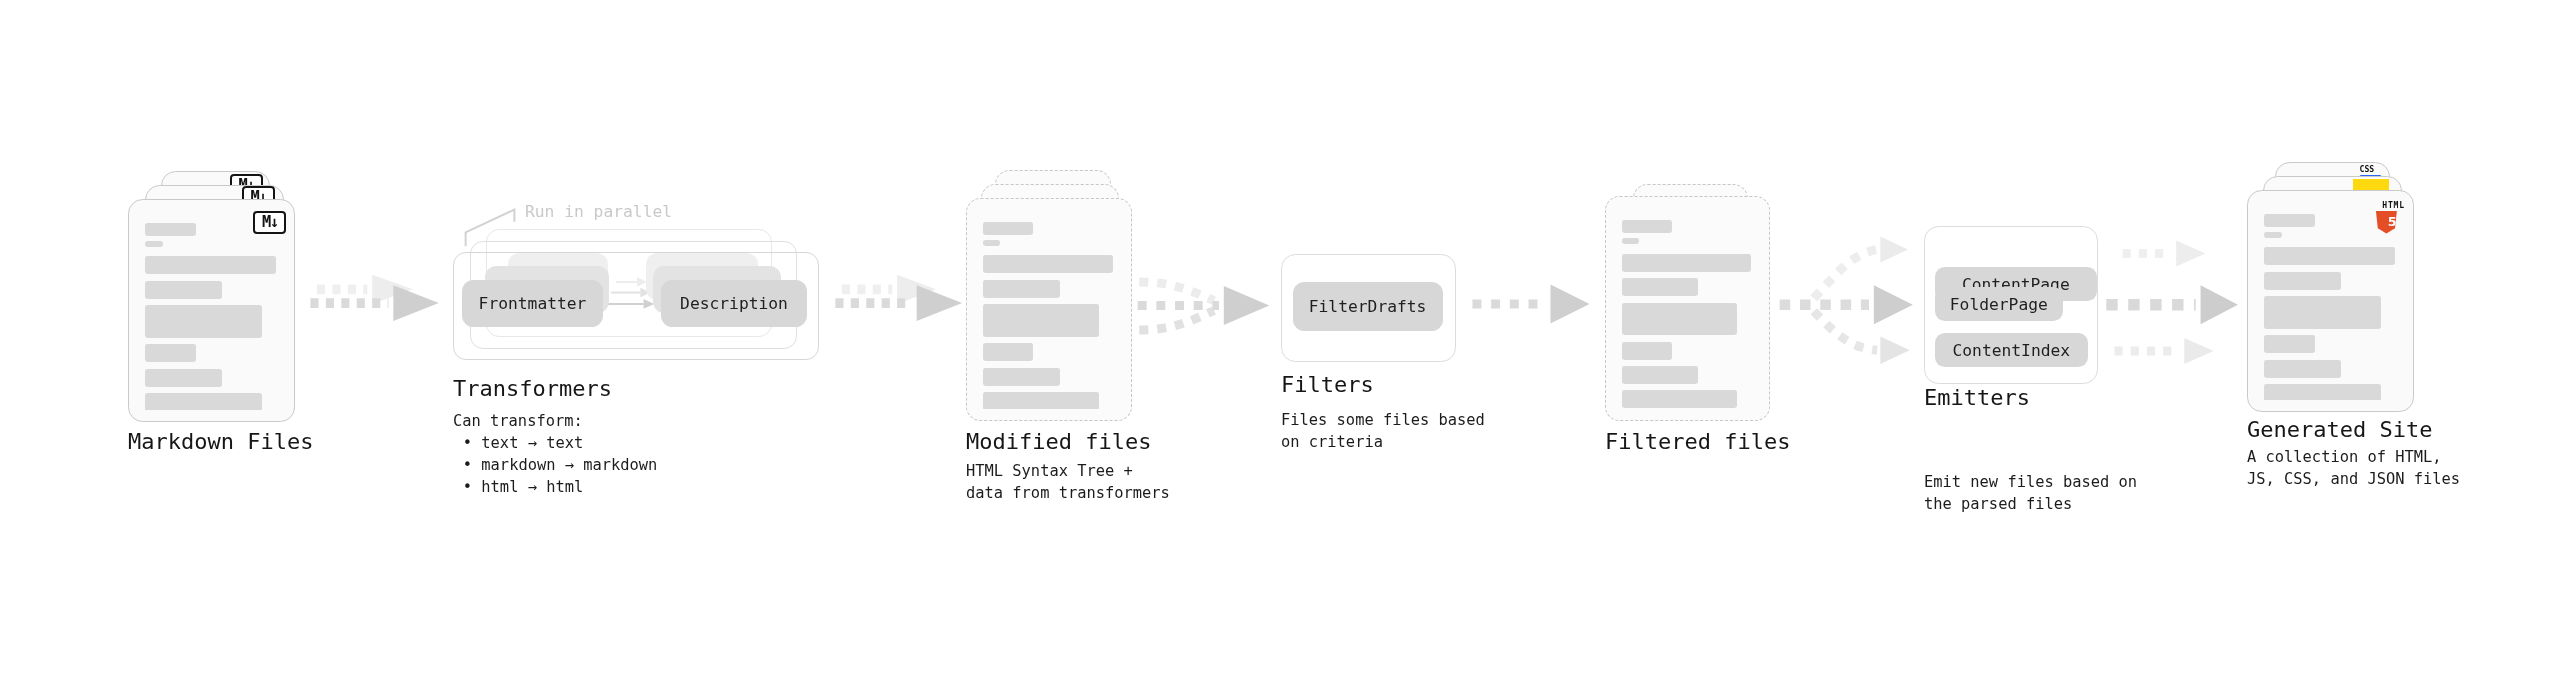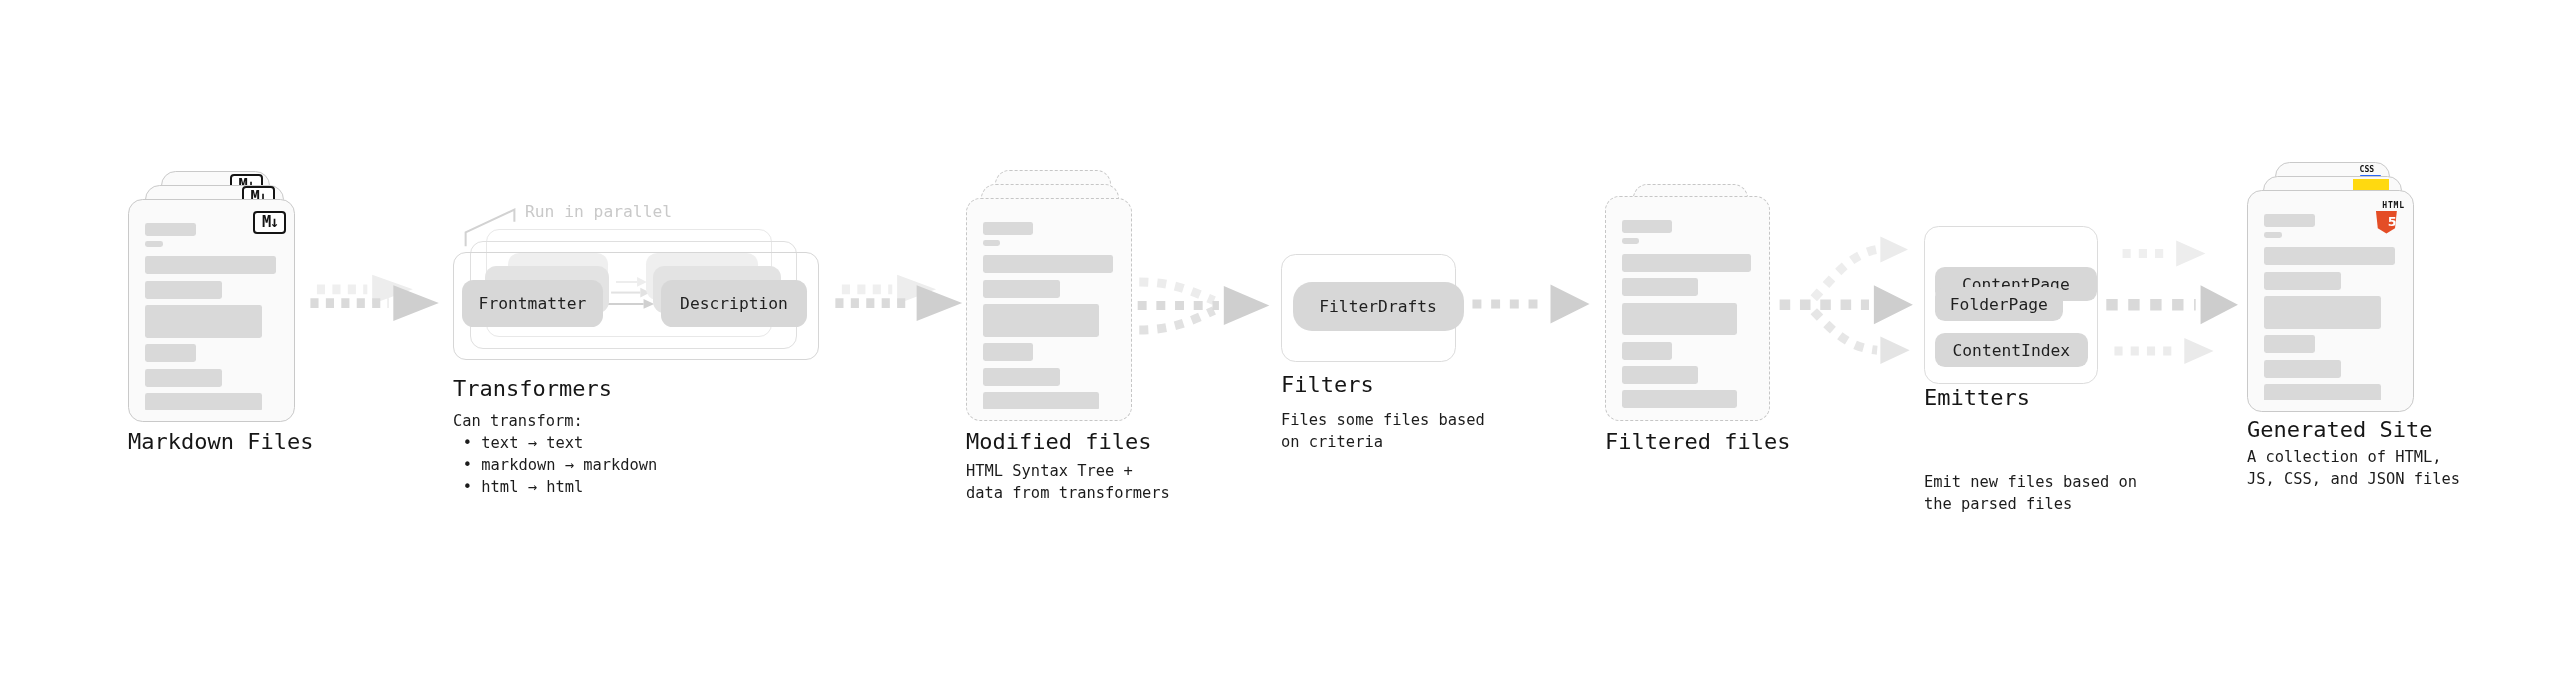--- a/index.html
+++ b/index.html
@@ -180,21 +180,21 @@
         </div>
     </div>
   </div>
   <div class="title" style="left:966px;top:428px;">Modified files</div>
   <div class="desc" style="left:966px;top:460px;">
     <span class="line">HTML Syntax Tree +</span>
     <span class="line">data from transformers</span>
   </div>
 
   <div class="node panel" style="left:1281px;top:254px;width:173px;height:106px;">
-    <div class="pill" style="left:10.6px;top:27px;width:171px;height:49px;border-radius:19px;">FilterDrafts</div>
+    <div class="pill" style="left:10.6px;top:27px;width:150px;height:49px;">FilterDrafts</div>
   </div>
   <div class="title" style="left:1281px;top:371px;">Filters</div>
   <div class="desc" style="left:1281px;top:409px;">
     <span class="line">Files some files based</span>
     <span class="line">on criteria</span>
   </div>
 
   <div class="filestack" style="left:1605px;top:184px;width:165px;height:268px;">
     <div class="fcard dashed" style="left:28.4px;right:22px;top:0;height:221px;"></div>
     <div class="fcard dashed" style="left:0;right:0;top:12.2px;height:223px;">

